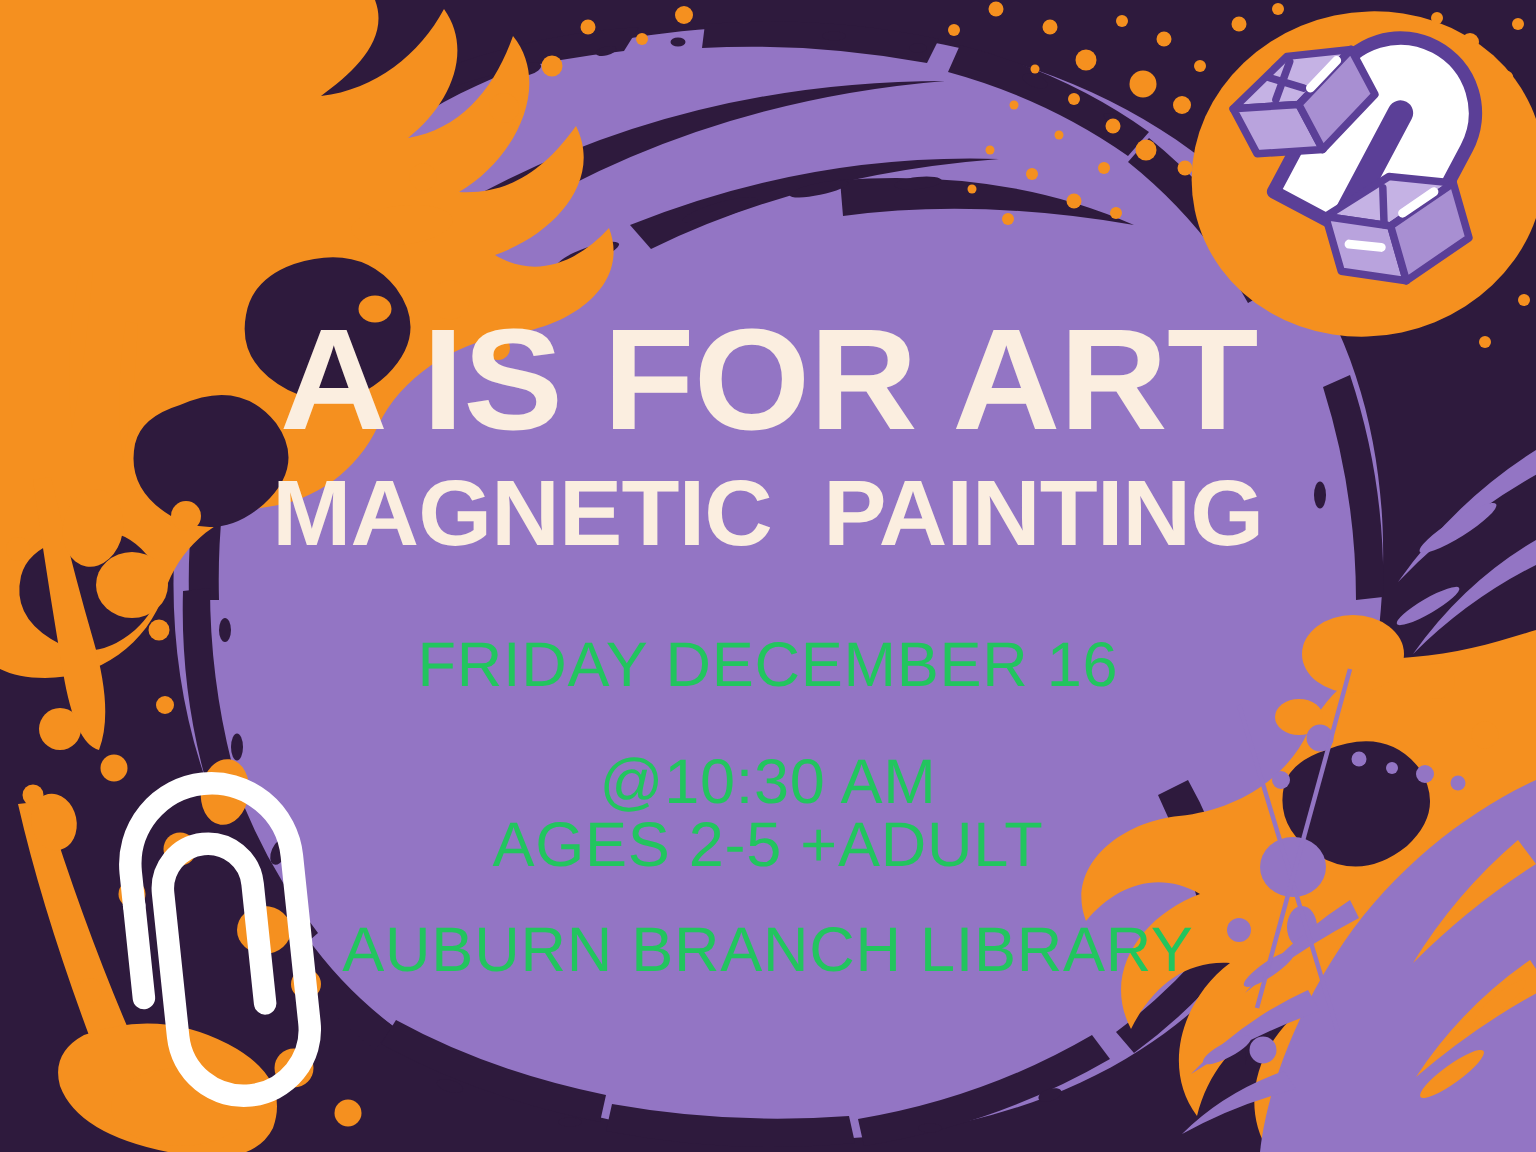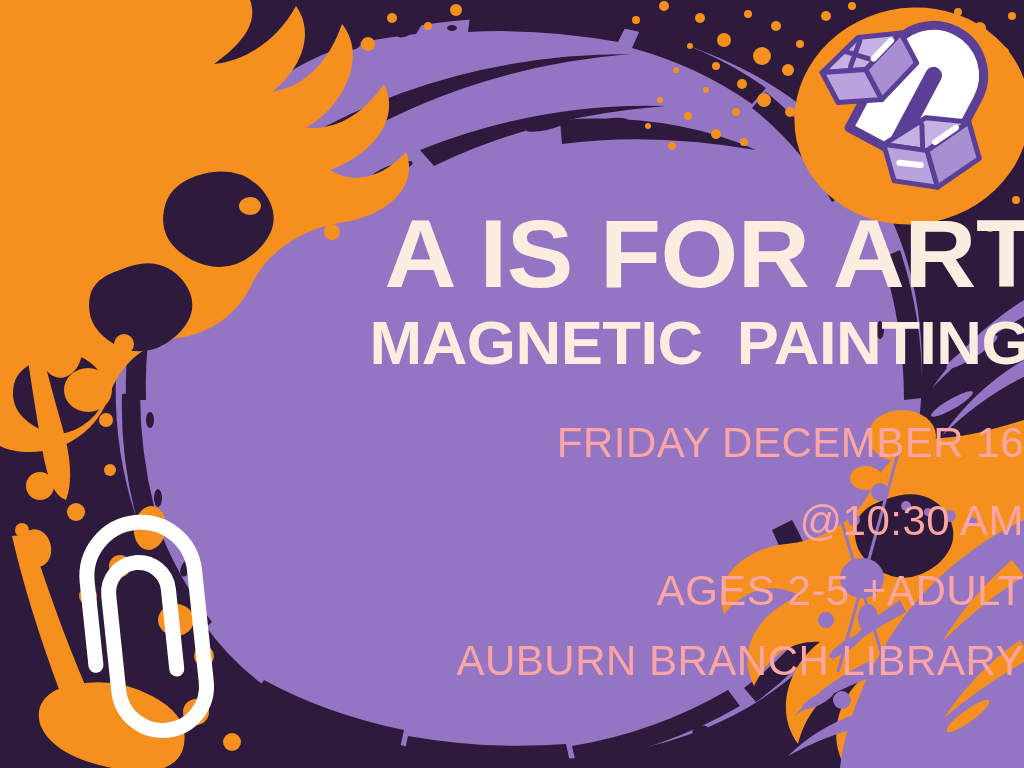--- a/index.html
+++ b/index.html
@@ -23,21 +23,21 @@
     width: 1024px;
     height: 768px;
   }
   #text-layer {
     position: absolute;
     top: 0; left: 0;
     width: 1024px;
     height: 588px;
     display: flex;
     flex-direction: column;
-    align-items: flex-end;
+    align-items: center;
   }
   .headline {
     margin: 0;
     color: #fbeee0;
     font-weight: bold;
     letter-spacing: -0.5px;
     text-align: center;
     line-height: 1;
     white-space: pre;
   }
@@ -46,31 +46,31 @@
     margin-top: 206px;
     transform: scaleX(1.04);
   }
   #title-sub {
     font-size: 62px;
     margin-top: 10px;
     transform: scaleX(1.02);
   }
   .detail-line {
     margin: 0;
-    color: #fca5a5;
+    color: #22c55e;
     font-size: 42px;
     font-weight: 300;
     letter-spacing: 0.5px;
     text-align: center;
     line-height: 1;
     white-space: pre;
   }
   #detail-0 { margin-top: 48px; }
   #detail-1 { margin-top: 36px; }
-  #detail-2 { margin-top: 28px; }
+  #detail-2 { }
   #detail-3 { margin-top: 28px; }
 </style>
 </head>
 <body>
 
 <div id="poster">
 
   <svg id="bg-layer" viewBox="0 0 1024 768">
     <defs>
       <clipPath id="frame">

